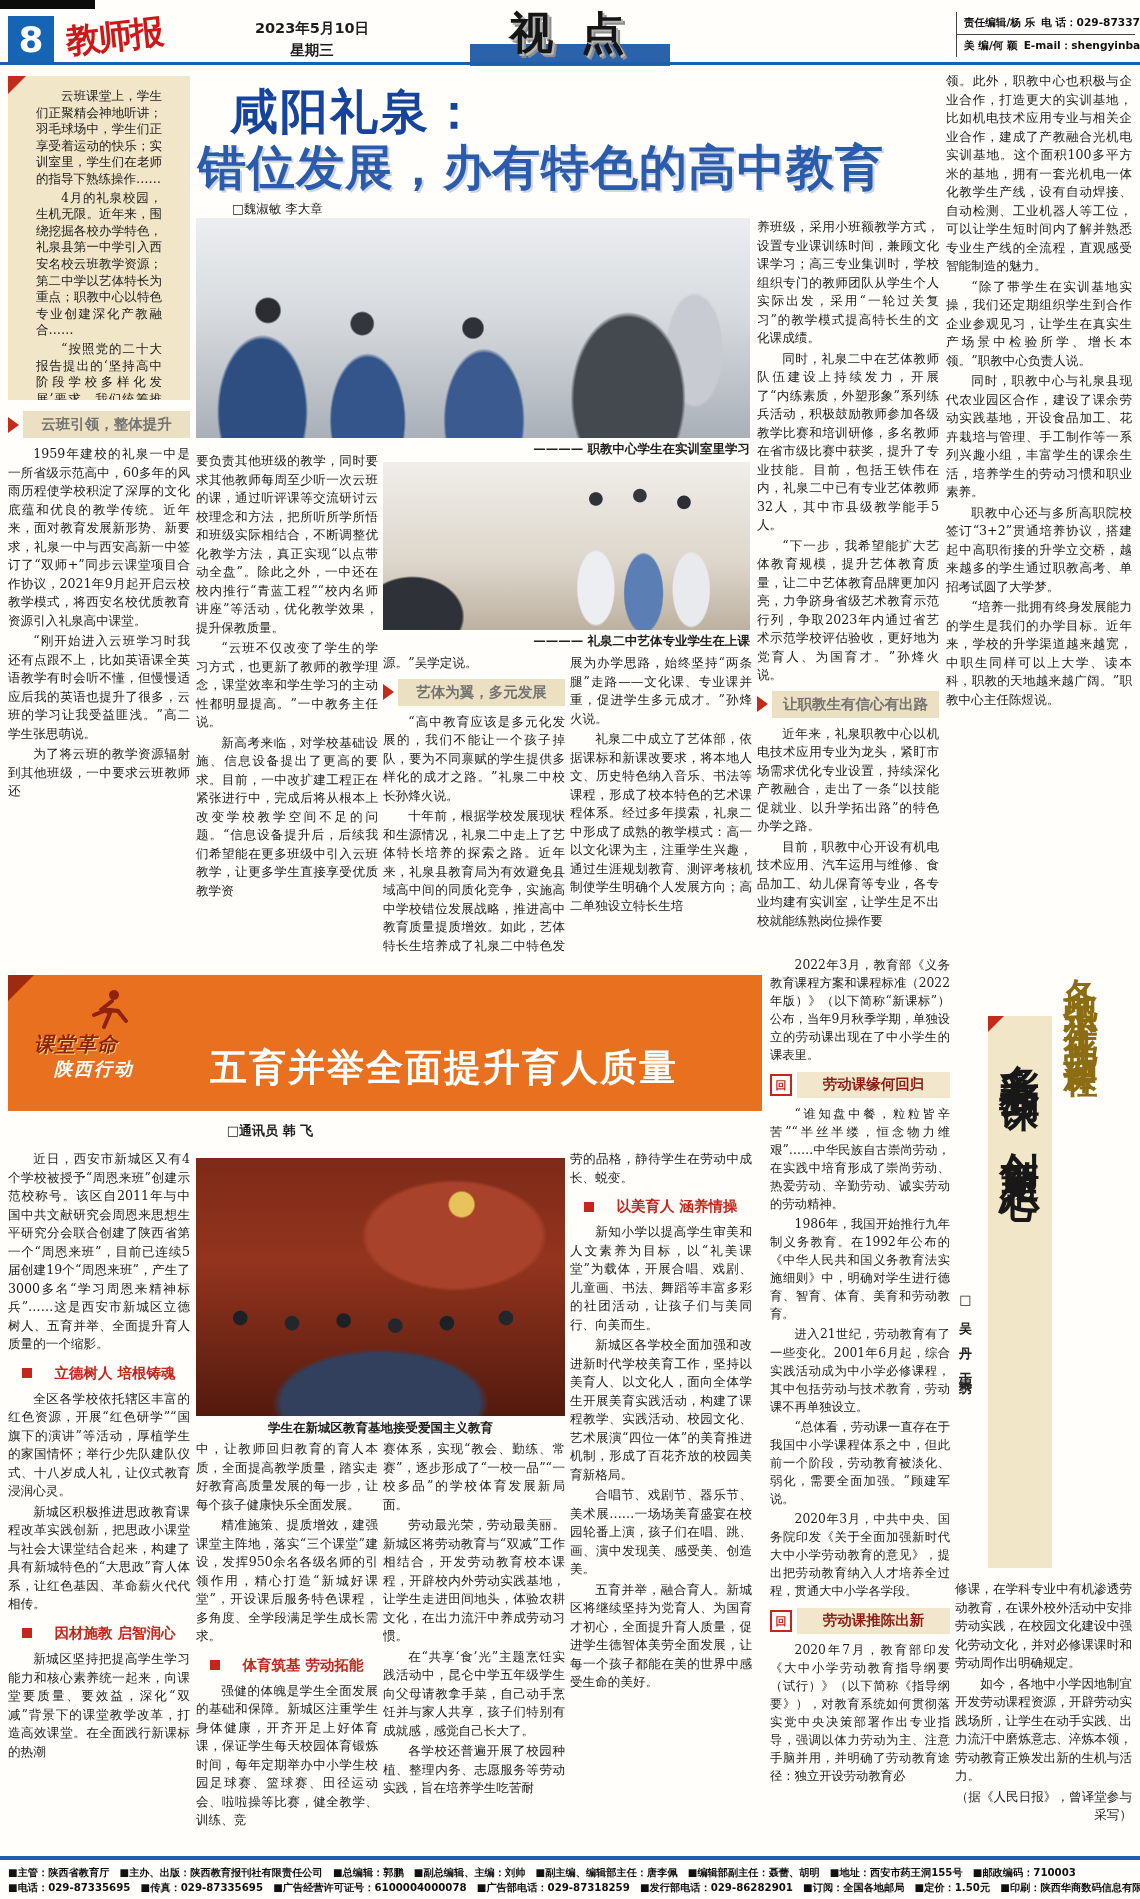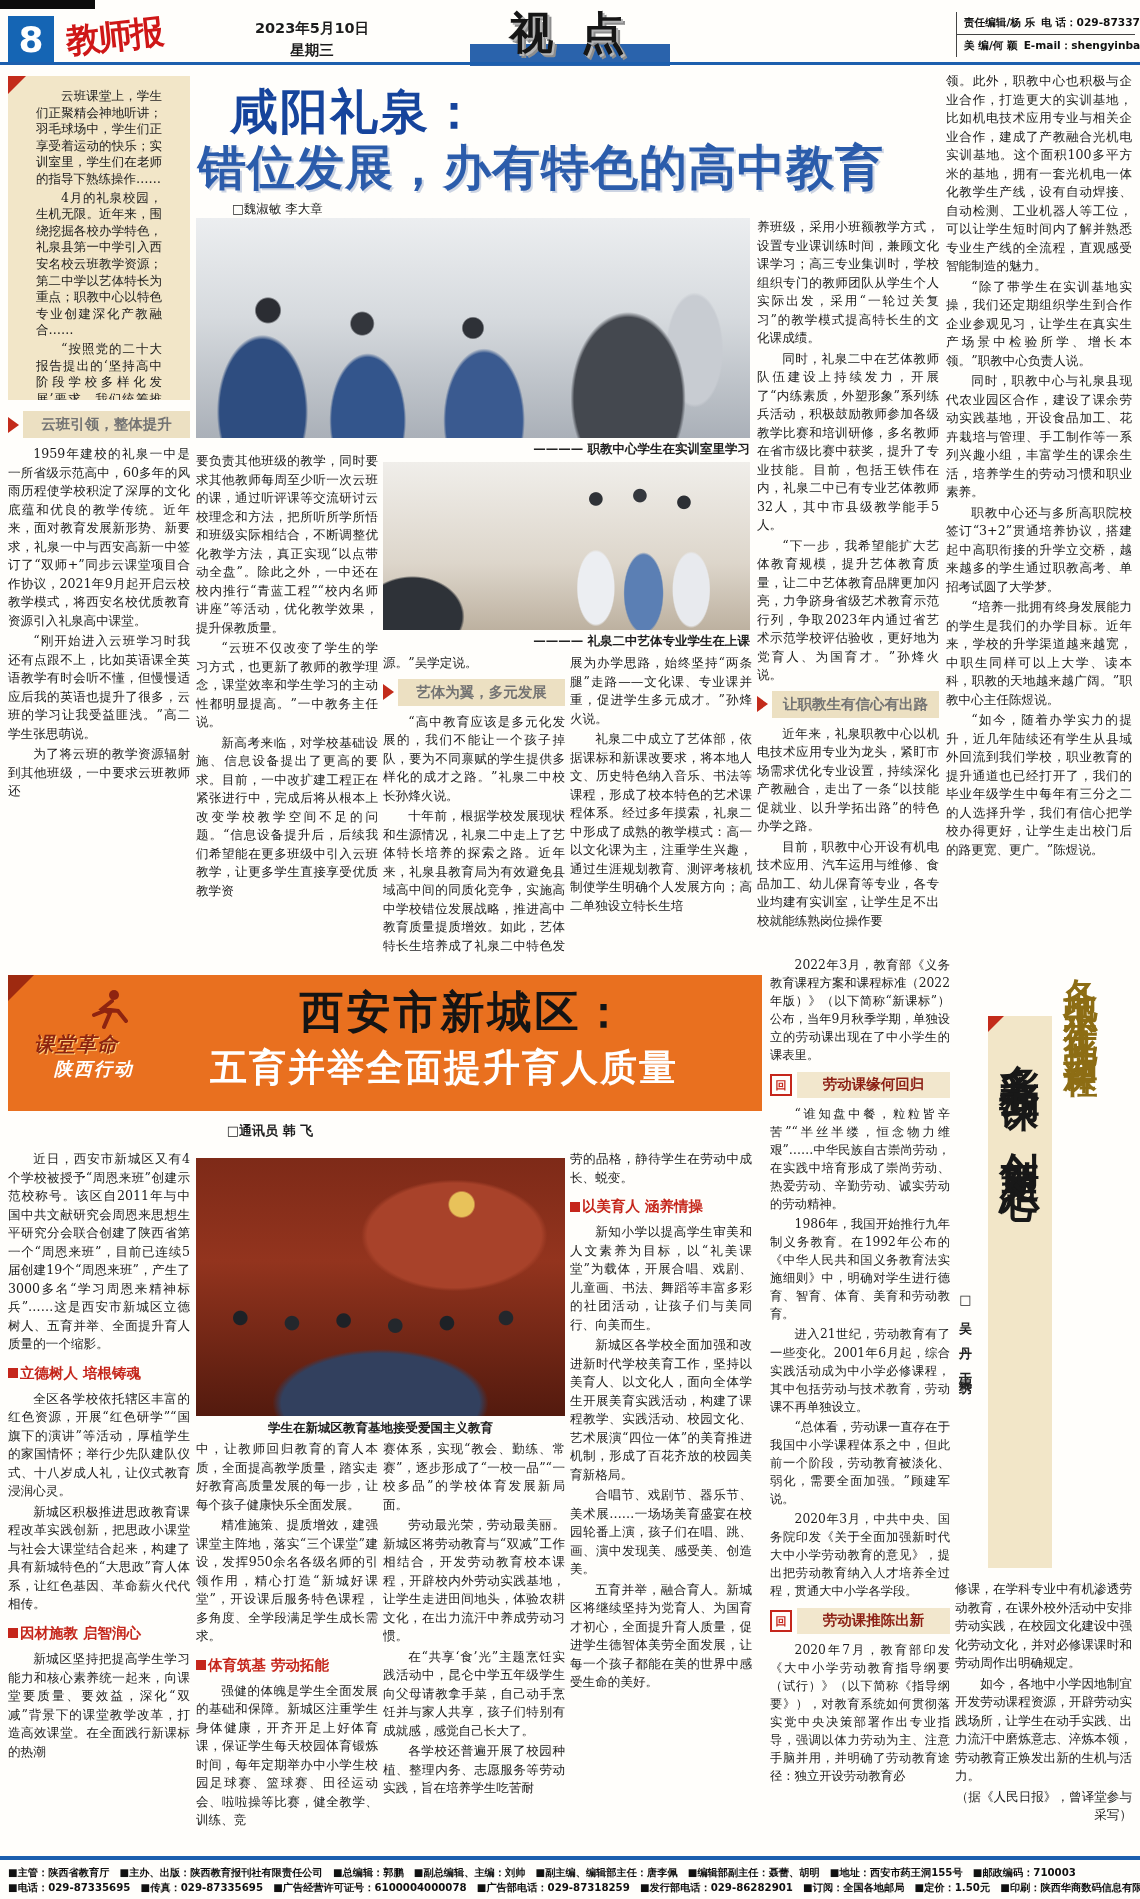--- a/index.html
+++ b/index.html
@@ -30,21 +30,21 @@
   .p.nc{text-indent:0;}
   .p.end{text-align:right;}
   
   .sh1{display:flex;align-items:center;margin:6px 0 7px 0;}
   .tri{width:0;height:0;border-left:11px solid #c32b1a;border-top:8px solid transparent;
        border-bottom:8px solid transparent;margin-right:4px;flex:none;}
   .sh1t{flex:1;background:#ece0c2;text-align:center;font-weight:bold;font-size:14.5px;
         padding:3px 0;font-family:"DejaVu Sans",sans-serif;color:#737373;}
   
   .sh2{color:#c5261b;font-weight:bold;font-size:14.5px;margin:9px 0 6px 0;display:flex;
-       align-items:center;gap:2px;font-family:"DejaVu Sans",sans-serif;}
+       align-items:center;gap:22px;font-family:"DejaVu Sans",sans-serif;justify-content:center;}
   .sq{width:10px;height:10px;background:#c5261b;flex:none;display:inline-block;}
   
   .sh3{display:flex;align-items:center;gap:5px;margin:8px 0 7px 0;}
   .hui{width:18px;height:18px;border:2px solid #c5261b;color:#c5261b;font-size:11px;line-height:18px;
        text-align:center;font-weight:bold;flex:none;font-family:"Dej aVu Sans",sans-serif;}
   .sh3t{flex:1;background:#f2e7cd;color:#8c1f14;font-weight:bold;text-align:center;padding:2px 0;
         font-size:14.5px;font-family:"DejaVu Sans",sans-serif;}
   
   .introbox{position:absolute;left:8px;top:76px;width:182px;height:324px;background:#f2e6c8;
             padding:12px 28px;box-sizing:border-box;font-size:12.5px;line-height:16.6px;
@@ -201,33 +201,31 @@
       </div>
       <p class="p">近年来，礼泉职教中心以机电技术应用专业为龙头，紧盯市场需求优化专业设置，持续深化产教融合，走出了一条“以技能促就业、以升学拓出路”的特色办学之路。</p>
       <p class="p">目前，职教中心开设有机电技术应用、汽车运用与维修、食品加工、幼儿保育等专业，各专业均建有实训室，让学生足不出校就能练熟岗位操作要</p>
     </div>
   <div class="col" style="left:946px;top:72px;width:186px;height:836px;">
       <p class="p nc">领。此外，职教中心也积极与企业合作，打造更大的实训基地，比如机电技术应用专业与相关企业合作，建成了产教融合光机电实训基地。这个面积100多平方米的基地，拥有一套光机电一体化教学生产线，设有自动焊接、自动检测、工业机器人等工位，可以让学生短时间内了解并熟悉专业生产线的全流程，直观感受智能制造的魅力。</p>
       <p class="p">“除了带学生在实训基地实操，我们还定期组织学生到合作企业参观见习，让学生在真实生产场景中检验所学、增长本领。”职教中心负责人说。</p>
       <p class="p">同时，职教中心与礼泉县现代农业园区合作，建设了课余劳动实践基地，开设食品加工、花卉栽培与管理、手工制作等一系列兴趣小组，丰富学生的课余生活，培养学生的劳动习惯和职业素养。</p>
       <p class="p">职教中心还与多所高职院校签订“3+2”贯通培养协议，搭建起中高职衔接的升学立交桥，越来越多的学生通过职教高考、单招考试圆了大学梦。</p>
       <p class="p">“培养一批拥有终身发展能力的学生是我们的办学目标。近年来，学校的升学渠道越来越宽，中职生同样可以上大学、读本科，职教的天地越来越广阔。”职教中心主任陈煜说。</p>
-      <p class="p">“如今，随着办学实力的提升，近几年陆续还有学生从县域外回流到我们学校，职业教育的提升通道也已经打开了，我们的毕业年级学生中每年有三分之二的人选择升学，我们有信心把学校办得更好，让学生走出校门后的路更宽、更广。”陈煜说。</p>
     </div>
 
   <div class="banner">
     <div class="badge">
       <svg width="60" height="44" viewBox="0 0 60 44" style="position:absolute;left:46px;top:-4px;">
         <circle cx="40" cy="8" r="5" fill="#8e2410"></circle>
         <path d="M38 14 L28 22 L36 26 L30 40 M28 22 L44 24 L52 34 M20 28 L30 24" stroke="#8e2410" stroke-width="4" fill="none" stroke-linecap="round"></path>
       </svg>
       <div class="badge-l1">课堂革命</div>
       <div class="badge-l2">陕西行动</div>
     </div>
-    <div class="banner-h1">西安市新城区：</div>
     <div class="banner-h2">五育并举全面提升育人质量</div>
   </div>
   <div class="city-byline">□通讯员 韩 飞</div>
 
   <div id="photo3" class="photo"></div>
   <div class="cap" style="left:196px;top:1420px;width:369px;text-align:center;">学生在新城区教育基地接受爱国主义教育</div>
 
   <div class="col" style="left:8px;top:1150px;width:182px;height:694px;">
       <p class="p">近日，西安市新城区又有4个学校被授予“周恩来班”创建示范校称号。该区自2011年与中国中共文献研究会周恩来思想生平研究分会联合创建了陕西省第一个“周恩来班”，目前已连续5届创建19个“周恩来班”，产生了3000多名“学习周恩来精神标兵”……这是西安市新城区立德树人、五育并举、全面提升育人质量的一个缩影。</p>
       <div class="sh2">

